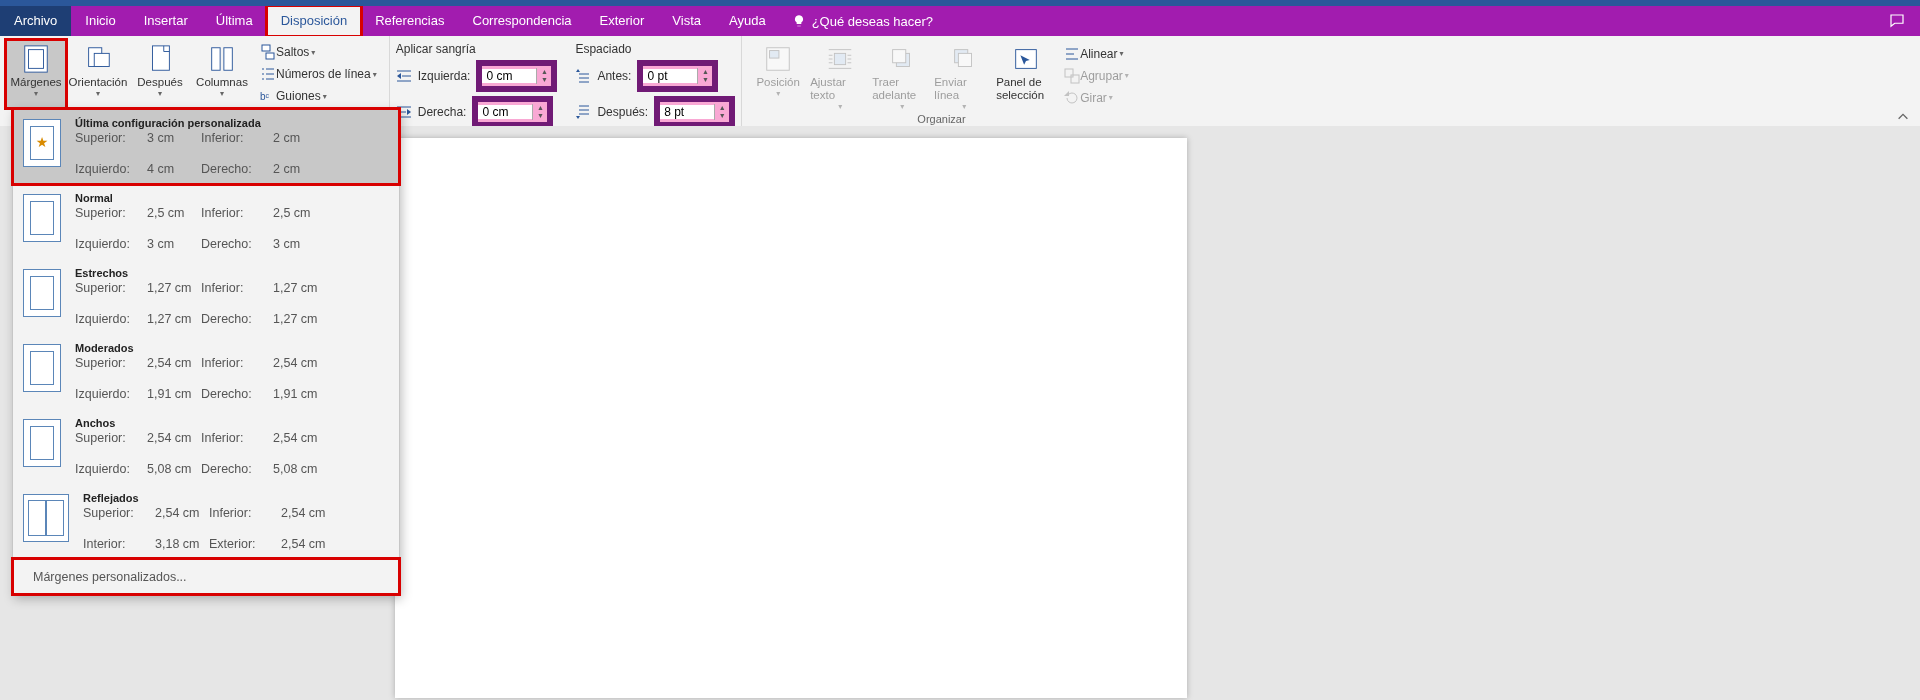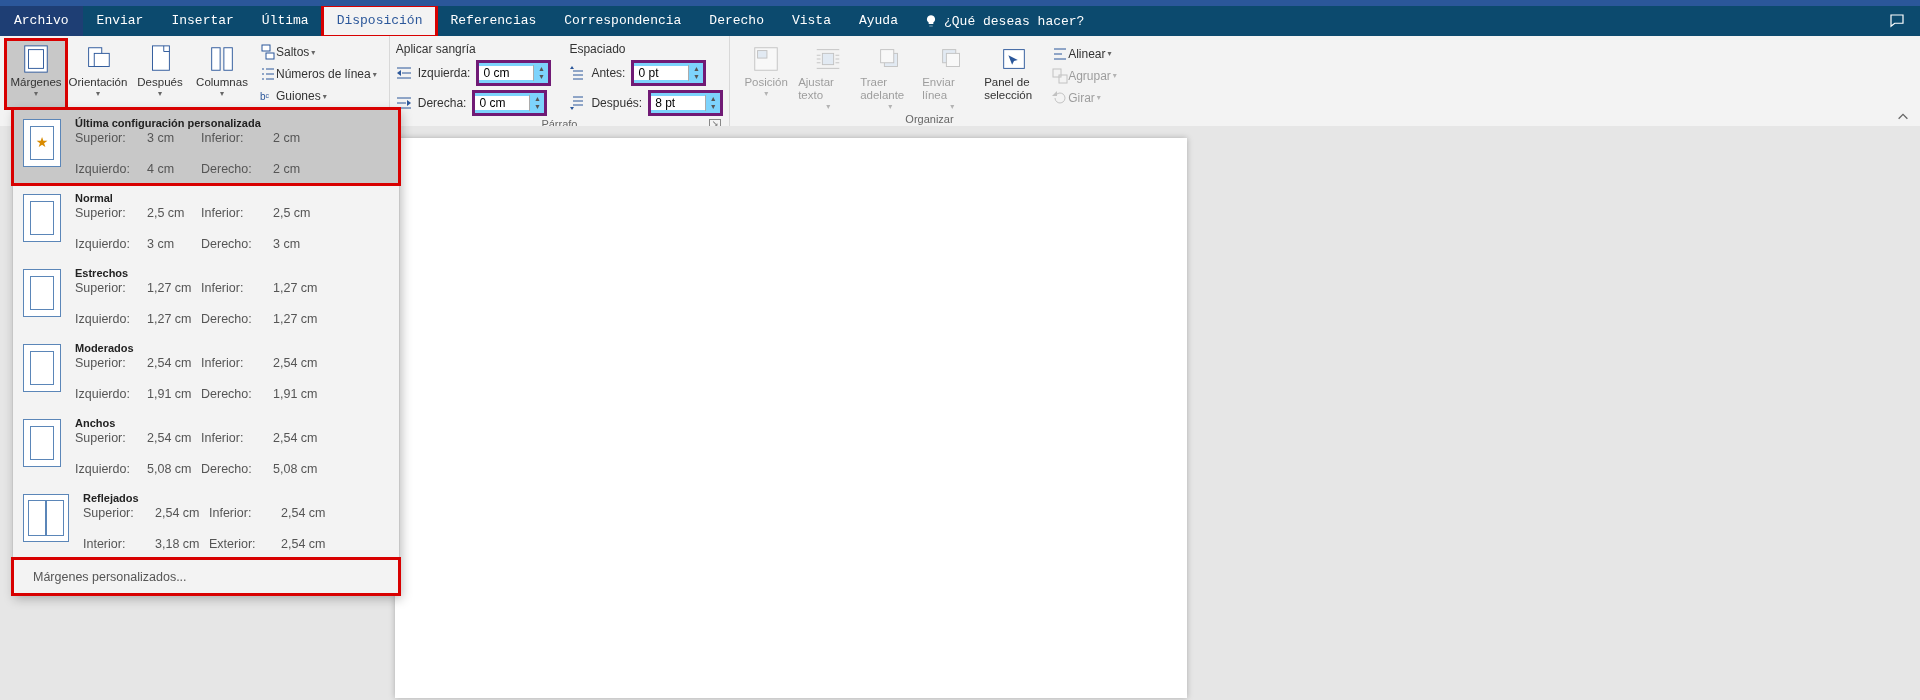--- a/index.html
+++ b/index.html
@@ -1,18 +1,18 @@
 <!DOCTYPE html>
 <html><head>
 <meta charset="utf-8">
 <style>
   html,body{margin:0;padding:0;font-family:"Segoe UI",Arial,sans-serif;font-size:13px;color:#333;background:#fff;width:1920px;height:700px;overflow:hidden;}
   .titlebar{background:#2b579a;height:6px;position:relative;}
   
-  .tabs{background:#0c4a6e;display:flex;align-items:stretch;height:30px;color:#fff;font-family:Liberation Mono, monospace;}
+  .tabs{background:#a21caf;display:flex;align-items:stretch;height:30px;color:#fff;}
   .tab{padding:0 14px;line-height:30px;cursor:pointer;font-size:13px;white-space:nowrap;}
   .tab.file{background:#1e3e74;}
   .tab.active{background:#f3f3f3;color:#2b579a;}
   .tell-me{display:flex;align-items:center;gap:6px;padding:0 12px;color:#fff;}
   .tell-me svg{width:14px;height:14px;}
   .tabs-spacer{flex:1;}
   .comment-btn{display:flex;align-items:center;padding:0 14px;}
   .red-box{outline:3px solid #d80000;outline-offset:-1px;}
   
   .ribbon{background:#f3f3f3;border-bottom:1px solid #d8d8d8;display:flex;height:90px;position:relative;}
@@ -26,21 +26,21 @@
   .big-btn .caret{font-size:8px;color:#666;margin-top:-2px;}
   .big-btn.disabled{opacity:0.45;}
   .stack{display:flex;flex-direction:column;gap:2px;justify-content:center;}
   .small-btn{display:flex;align-items:center;font-size:12px;padding:2px 6px;cursor:pointer;white-space:nowrap;}
   .small-btn .ic{width:16px;height:16px;flex-shrink:0;}
   .small-btn .caret{font-size:8px;color:#666;margin-left:2px;}
   .indent-grid{display:grid;grid-template-columns:auto auto;column-gap:18px;row-gap:4px;align-items:center;}
   .indent-grid .hdr{font-size:12px;color:#333;}
   .field{display:flex;align-items:center;gap:6px;font-size:12px;}
   .field .ic{width:16px;height:16px;}
-  .spin{display:flex;align-items:center;border:3px solid #701a75;background:#7dd3fc;height:20px;}
+  .spin{display:flex;align-items:center;border:6px solid #701a75;background:#f9a8d4;height:20px;}
   .spin input{border:none;width:46px;font-size:12px;padding:0 4px;outline:none;}
   .spin .arrows{display:flex;flex-direction:column;border-left:1px solid #ababab;}
   .spin .arrows span{font-size:7px;line-height:8px;width:14px;text-align:center;color:#555;cursor:pointer;}
   .collapse-btn{position:absolute;right:10px;bottom:2px;font-size:12px;color:#666;cursor:pointer;}
   
   .margins-dd{position:absolute;left:12px;top:108px;width:386px;background:#f3f3f3;border:1px solid #c6c6c6;box-shadow:2px 4px 10px rgba(0,0,0,.25);padding-bottom:0;}
   .mopt{display:flex;align-items:flex-start;padding:8px 10px;gap:14px;cursor:pointer;}
   .mopt.sel{background:#c8c8c8;}
   .mopt .picon{width:36px;height:46px;border:1px solid #5b86b8;background:#fff;position:relative;flex-shrink:0;margin-top:2px;}
   .mopt .picon::before{content:"";position:absolute;inset:6px;border:1px solid #5b86b8;}
@@ -58,27 +58,27 @@
   
   svg{display:block}
 </style>
 </head>
 <body>
 
 <div class="titlebar"></div>
 
 <div class="tabs">
   <div class="tab file">Archivo</div>
-  <div class="tab">Enviar</div>
+  <div class="tab">Inicio</div>
     <div class="tab">Insertar</div>
     <div class="tab">Última</div>
     <div class="tab active red-box">Disposición</div>
     <div class="tab">Referencias</div>
     <div class="tab">Correspondencia</div>
-    <div class="tab">Derecho</div>
+    <div class="tab">Exterior</div>
     <div class="tab">Vista</div>
     <div class="tab">Ayuda</div>
   <div class="tell-me">
     <svg viewBox="0 0 24 24">
         <path fill="#fff" d="M9 21h6v-1H9v1zm3-19a7 7 0 00-4 12.7V17h8v-2.3A7 7 0 0012 2z"></path>
       </svg>
     <span>¿Qué deseas hacer?</span>
   </div>
   <div class="tabs-spacer"></div>
   <div class="comment-btn">

